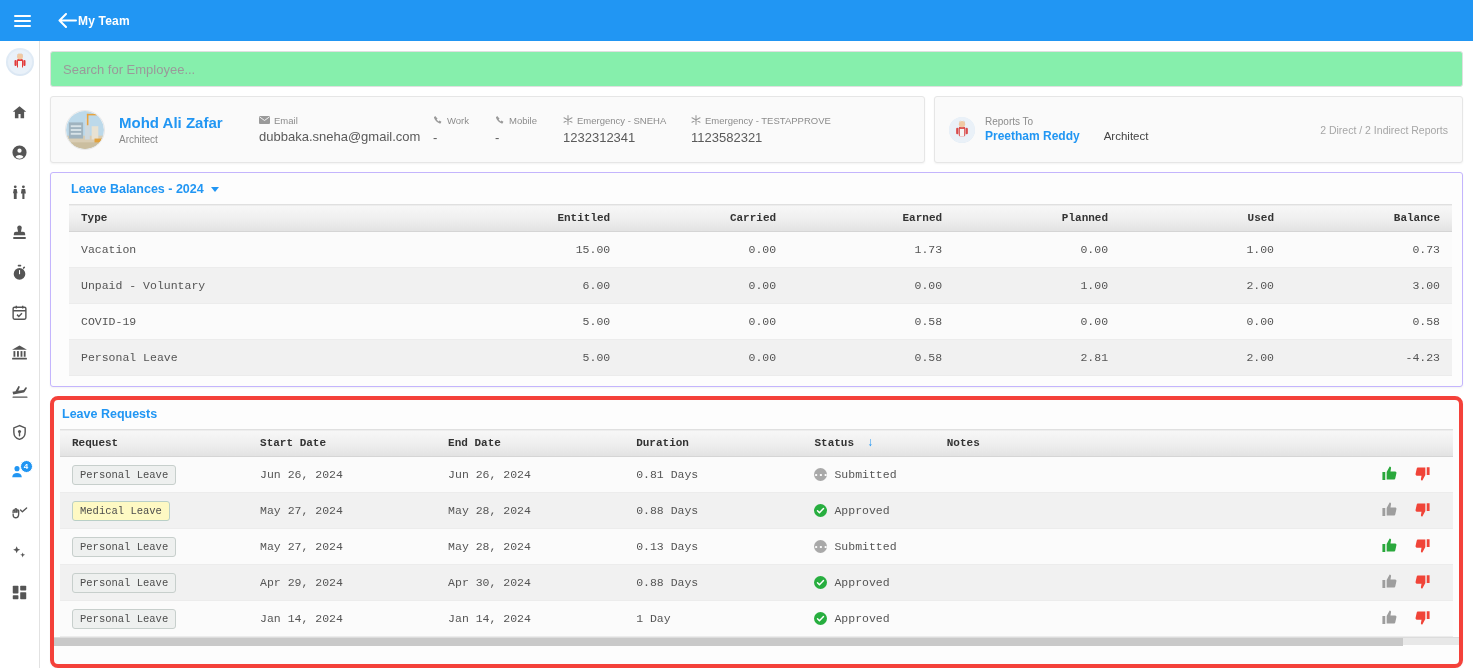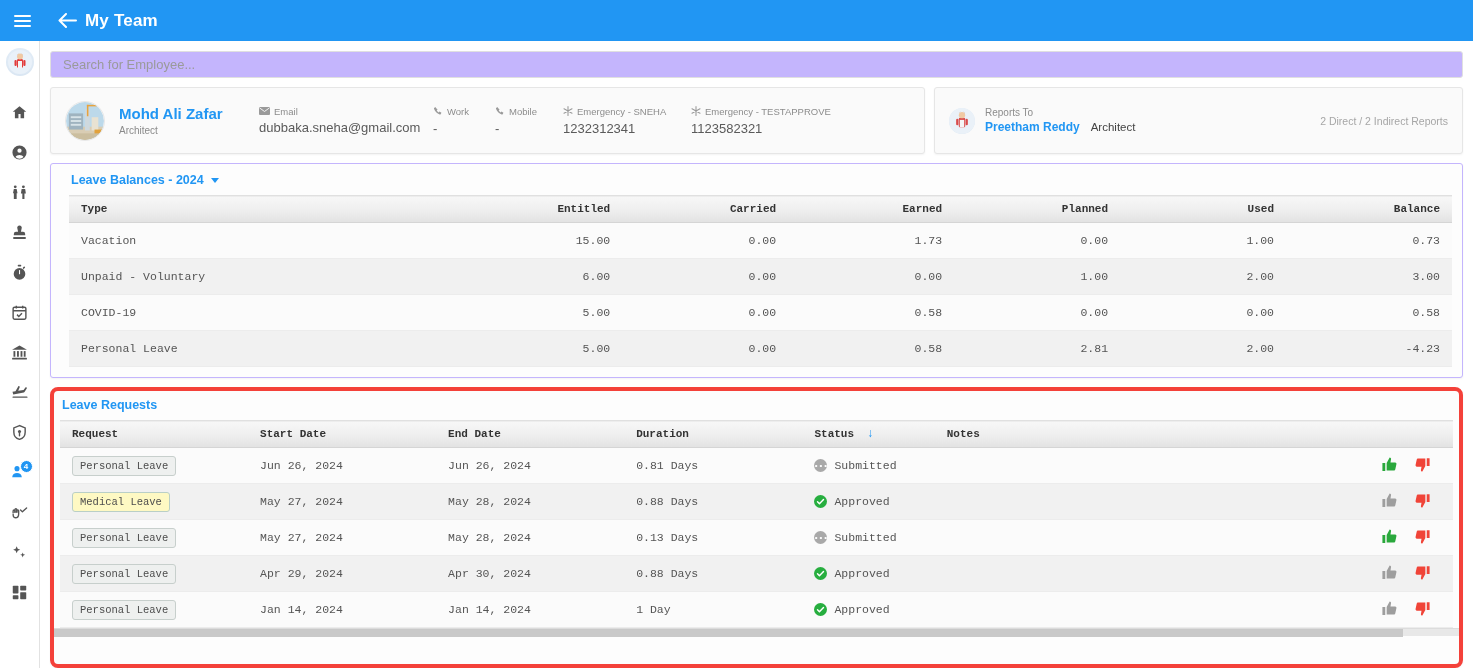--- a/index.html
+++ b/index.html
@@ -12,21 +12,21 @@
   .app { position: relative; width: 1473px; height: 668px; background: #fff; display: flex; flex-direction: column; }
 
   
   .topbar {
     height: 41px; background: #2196f3; color: #fff;
     display: flex; align-items: center; flex: 0 0 41px;
   }
   .hamburger { width: 44px; display: flex; flex-direction: column; align-items: center; justify-content: center; gap: 3px; cursor: pointer; }
   .hamburger i { display: block; width: 17px; height: 2px; background: #fff; border-radius: 1px; }
   .back-arrow { margin-left: 12px; width: 22px; height: 22px; display: flex; align-items: center; justify-content: center; cursor: pointer; }
-  .topbar-title { font-size: 17px; font-weight: bold; margin-left: 7px; letter-spacing: .2px; }
+  .topbar-title { font-size: 12px; font-weight: bold; margin-left: 0; letter-spacing: .2px; }
 
   
   .body { display: flex; flex: 1 1 auto; min-height: 0; }
 
   
   .rail {
     width: 40px; flex: 0 0 40px; background: #fff;
     border-right: 1px solid #e2e2e2;
     display: flex; flex-direction: column; align-items: center;
     padding-top: 7px; gap: 0;
@@ -53,21 +53,21 @@
 
   
   .content {
     flex: 1 1 auto; min-width: 0; background: #fff;
     padding: 10px 10px 0 10px; overflow: hidden;
     display: flex; flex-direction: column; gap: 9px;
   }
 
   .search-box {
     height: 27px; border: 1px solid #e0e0e0; border-radius: 3px;
-    background: #c4b5fd; display: flex; align-items: center; padding: 8px 12px;
+    background: #86efac; display: flex; align-items: center; padding: 17px 12px;
     flex: 0 0 27px;
   }
   .search-box input {
     border: 0; outline: none; background: transparent; width: 100%;
     font-family: "Liberation Sans", sans-serif; font-size: 13px; color: #4a4a4a;
   }
   .search-box input::placeholder { color: #9a9a9a; }
 
   
   .profile-row { display: flex; gap: 9px; flex: 0 0 auto; }
@@ -92,21 +92,21 @@
   .c-em1   { width: 118px; margin-left: 16px;}
   .c-em2   { width: 140px; margin-left: 10px;}
 
   .reports-card { flex: 1 1 auto; height: 67px; display: flex; align-items: center; padding: 0 14px; }
   .rep-avatar {
     width: 26px; height: 26px; border-radius: 50%; flex: 0 0 26px; overflow: hidden;
     background: radial-gradient(circle at 50% 40%, #eef4fa 0%, #e2ecf6 60%, #d4e2ef 100%);
   }
   .rep-text { margin-left: 10px; }
   .rep-label { font-size: 10px; color: #8c8c8c; }
-  .rep-line { display: flex; align-items: baseline; gap: 11px; margin-top: 2px; }
+  .rep-line { display: flex; align-items: baseline; gap: 24px; margin-top: 2px; }
   .rep-name { font-size: 12px; color: #2196f3; font-weight: bold; cursor: pointer; }
   .rep-role { font-size: 11.5px; color: #444; }
   .rep-count { margin-left: auto; font-size: 10.5px; color: #a6a6a6; }
 
   
   .panel {
     background: #fdfdfd; border: 1px solid #c4b5fd; border-radius: 3px;
     box-shadow: 0 1px 2px rgba(0,0,0,.05);
     padding: 9px 10px 10px 18px; display: flex; flex-direction: column;
   }

